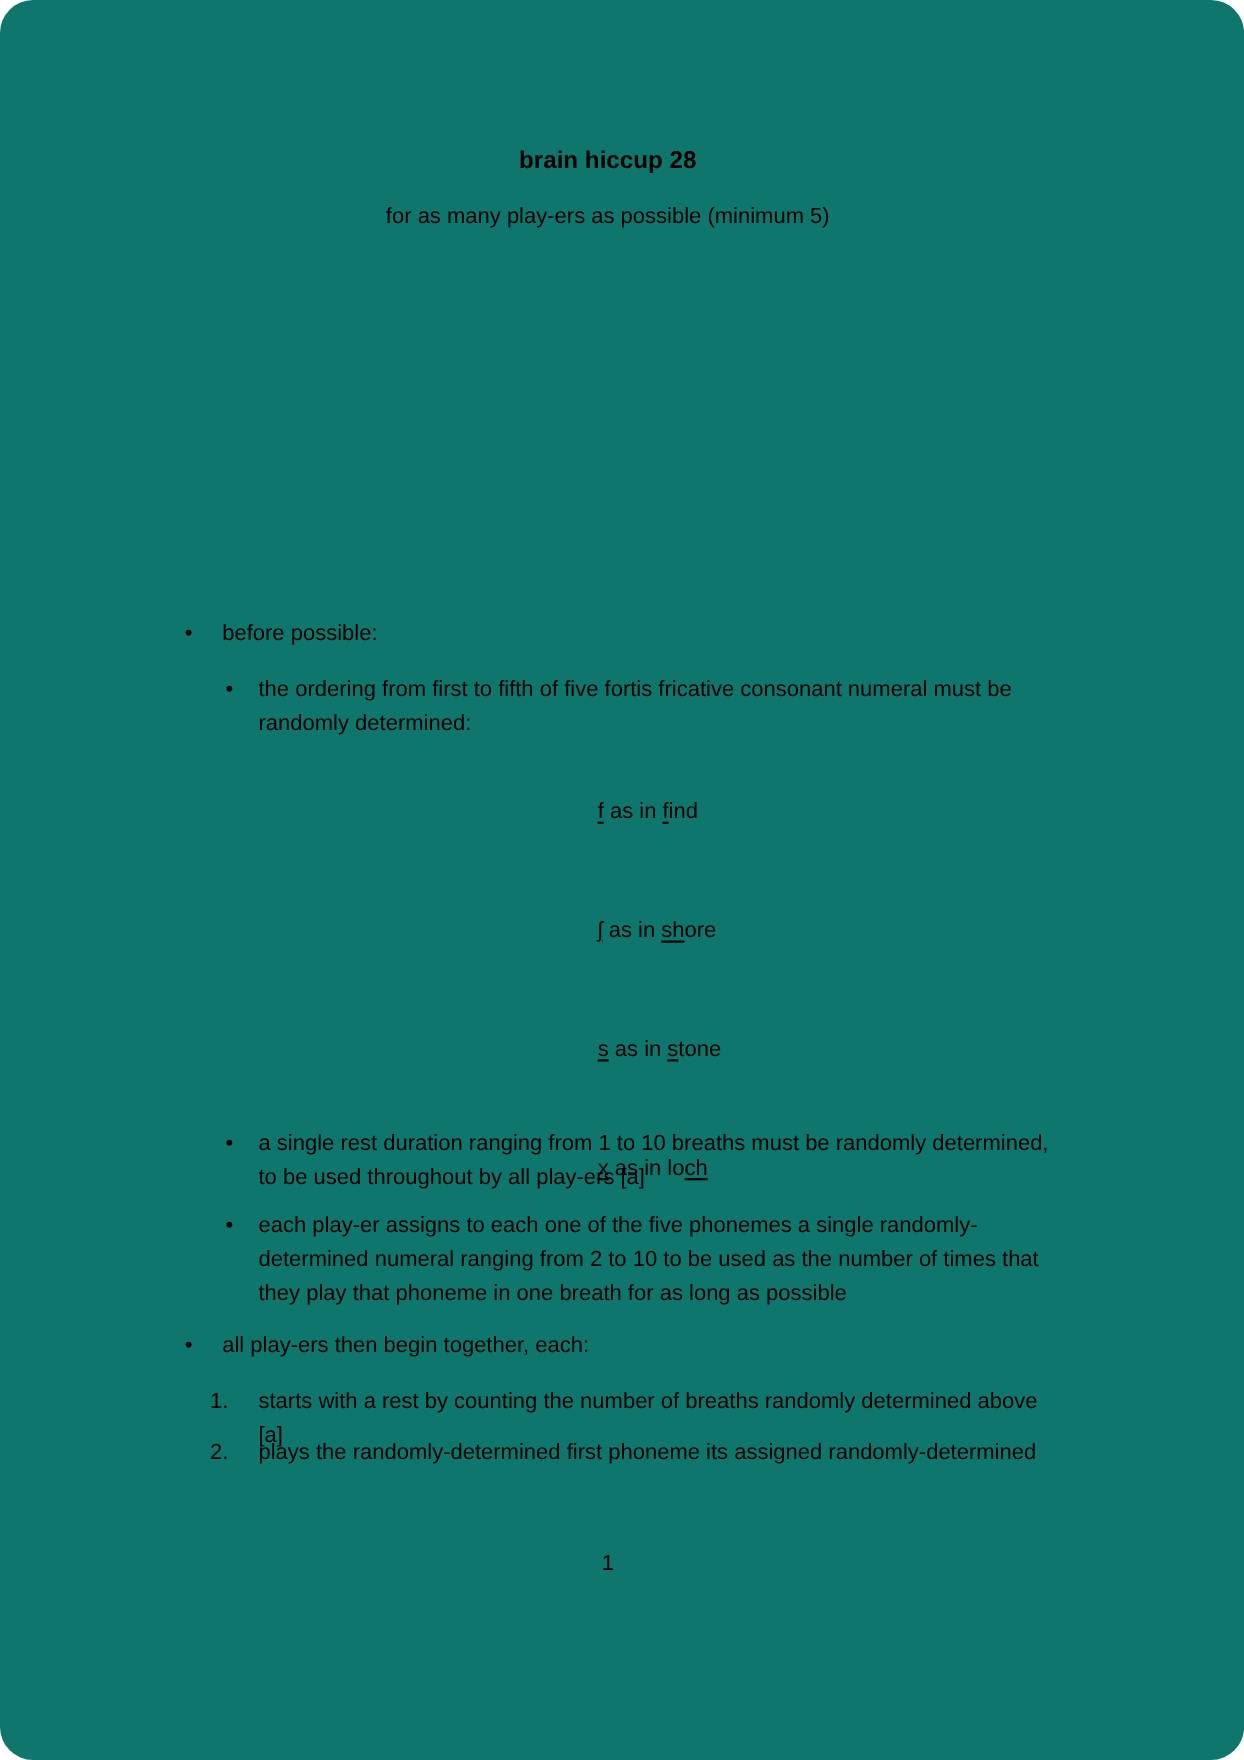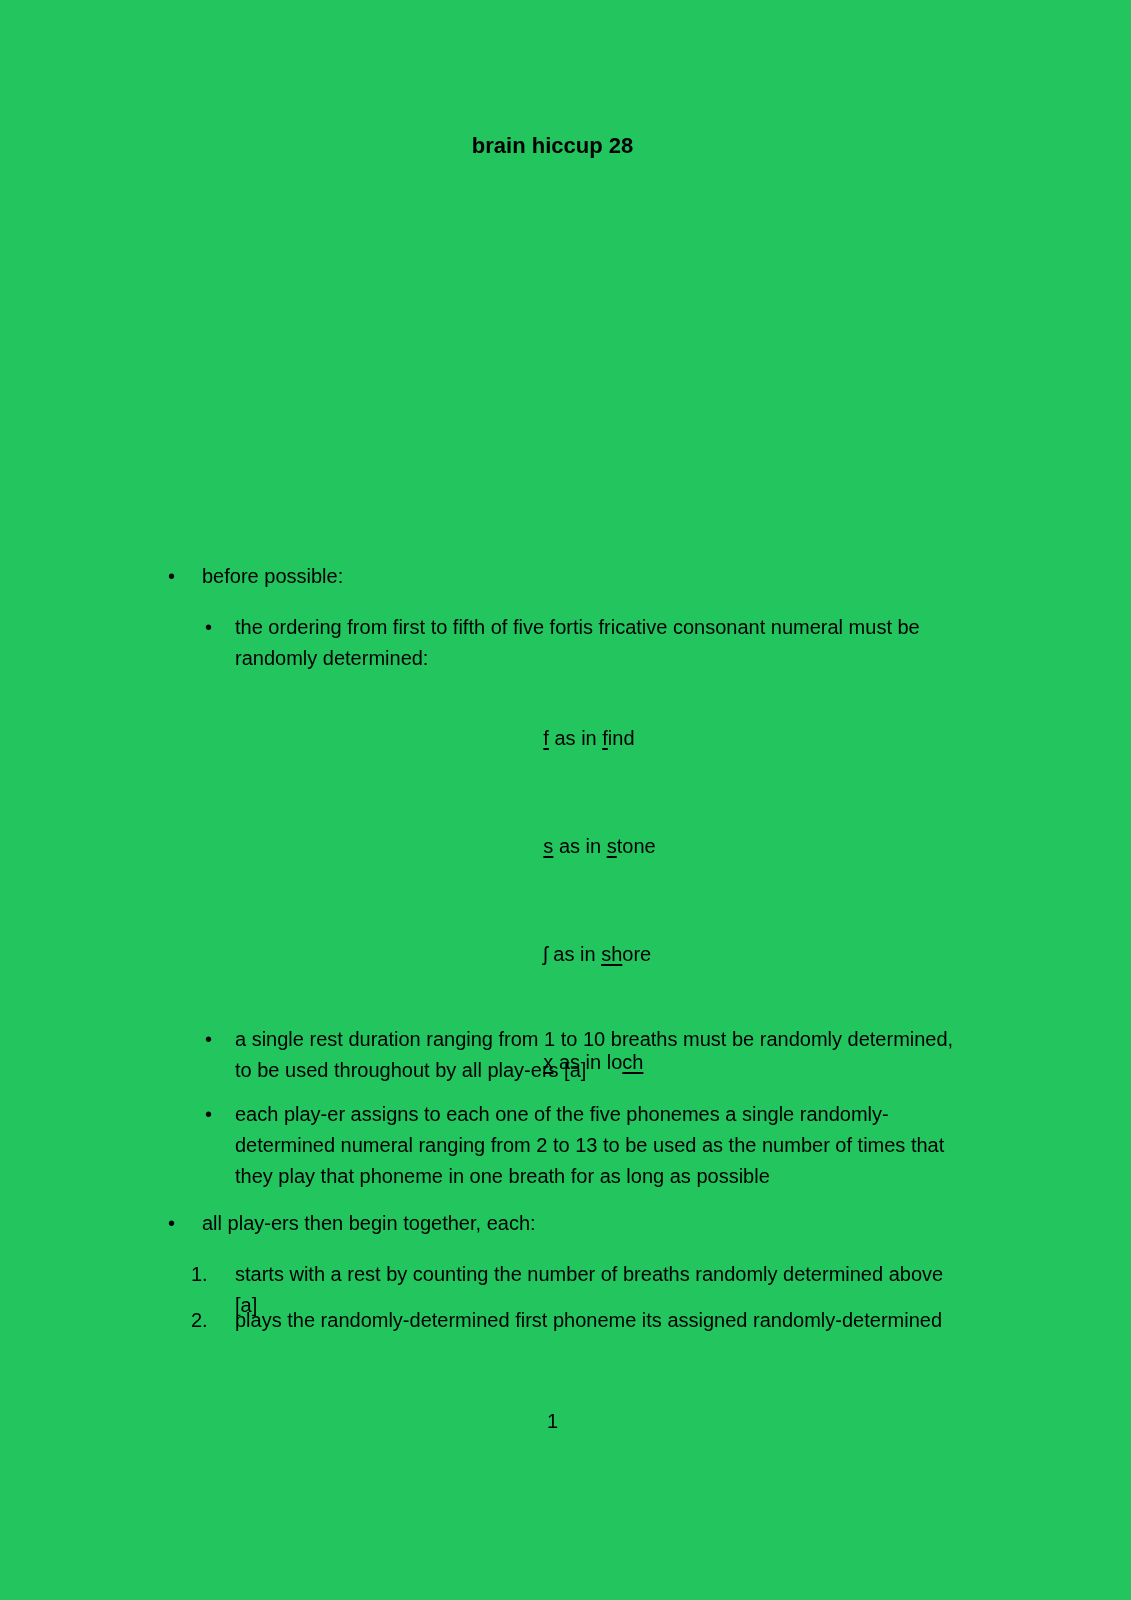--- a/index.html
+++ b/index.html
@@ -4,26 +4,27 @@
 <style>
   html, body {
     margin: 0;
     padding: 0;
     background: #ffffff;
   }
   .page {
     position: relative;
     width: 1131px;
     height: 1600px;
-    background: #22c55e;
+    background: #0f766e;
     color: #000000;
     font-family: "Liberation Sans", "DejaVu Sans", sans-serif;
     font-size: 20px;
     line-height: 31px;
     overflow: hidden;
+    border-radius: 30px;
   }
   .centered-col {
     position: absolute;
     left: 140px;
     width: 825px;
     text-align: center;
   }
   .doc-title {
     top: 130px;
     font-weight: bold;
@@ -78,54 +79,55 @@
     top: 1406px;
   }
 </style>
 </head>
 <body>
 
 <div class="page">
 
   <div class="centered-col doc-title">brain hiccup 28</div>
 
+  <div class="centered-col doc-subtitle">for as many play-ers as possible (minimum 5)</div>
 
   <div class="para lvl1" style="top:561px;">
     <span class="marker">•</span>
     <span class="txt">before possible:</span>
   </div>
 
   <div class="para lvl2" style="top:612px;">
     <span class="marker">•</span>
     <span class="txt">the ordering from first to fifth of five fortis fricative consonant numeral must be randomly determined:</span>
   </div>
 
   <div class="phoneme-list">
     <div class="phoneme-line">
       <span class="u">f</span><span> as in </span><span></span><span class="u">f</span><span>ind</span>
     </div>
     <div class="phoneme-line">
-      <span class="u">s</span><span> as in </span><span></span><span class="u">s</span><span>tone</span>
+      <span class="u">ʃ</span><span> as in </span><span></span><span class="u">sh</span><span>ore</span>
     </div>
     <div class="phoneme-line">
-      <span class="u">ʃ</span><span> as in </span><span></span><span class="u">sh</span><span>ore</span>
+      <span class="u">s</span><span> as in </span><span></span><span class="u">s</span><span>tone</span>
     </div>
     <div class="phoneme-line">
       <span class="u">x</span><span> as in </span><span>lo</span><span class="u">ch</span><span></span>
     </div>
   </div>
 
   <div class="para lvl2" style="top:1024px;">
     <span class="marker">•</span>
     <span class="txt">a single rest duration ranging from 1 to 10 breaths must be randomly determined, to be used throughout by all play-ers [a]</span>
   </div>
 
   <div class="para lvl2" style="top:1099px;">
     <span class="marker">•</span>
-    <span class="txt">each play-er assigns to each one of the five phonemes a single randomly-determined numeral ranging from 2 to 13 to be used as the number of times that they play that phoneme in one breath for as long as possible</span>
+    <span class="txt">each play-er assigns to each one of the five phonemes a single randomly-determined numeral ranging from 2 to 10 to be used as the number of times that they play that phoneme in one breath for as long as possible</span>
   </div>
 
   <div class="para lvl1" style="top:1208px;">
     <span class="marker">•</span>
     <span class="txt">all play-ers then begin together, each:</span>
   </div>
 
   <div class="para numbered" style="top:1259px;">
     <span class="marker">1.</span>
     <span class="txt">starts with a rest by counting the number of breaths randomly determined above [a]</span>

